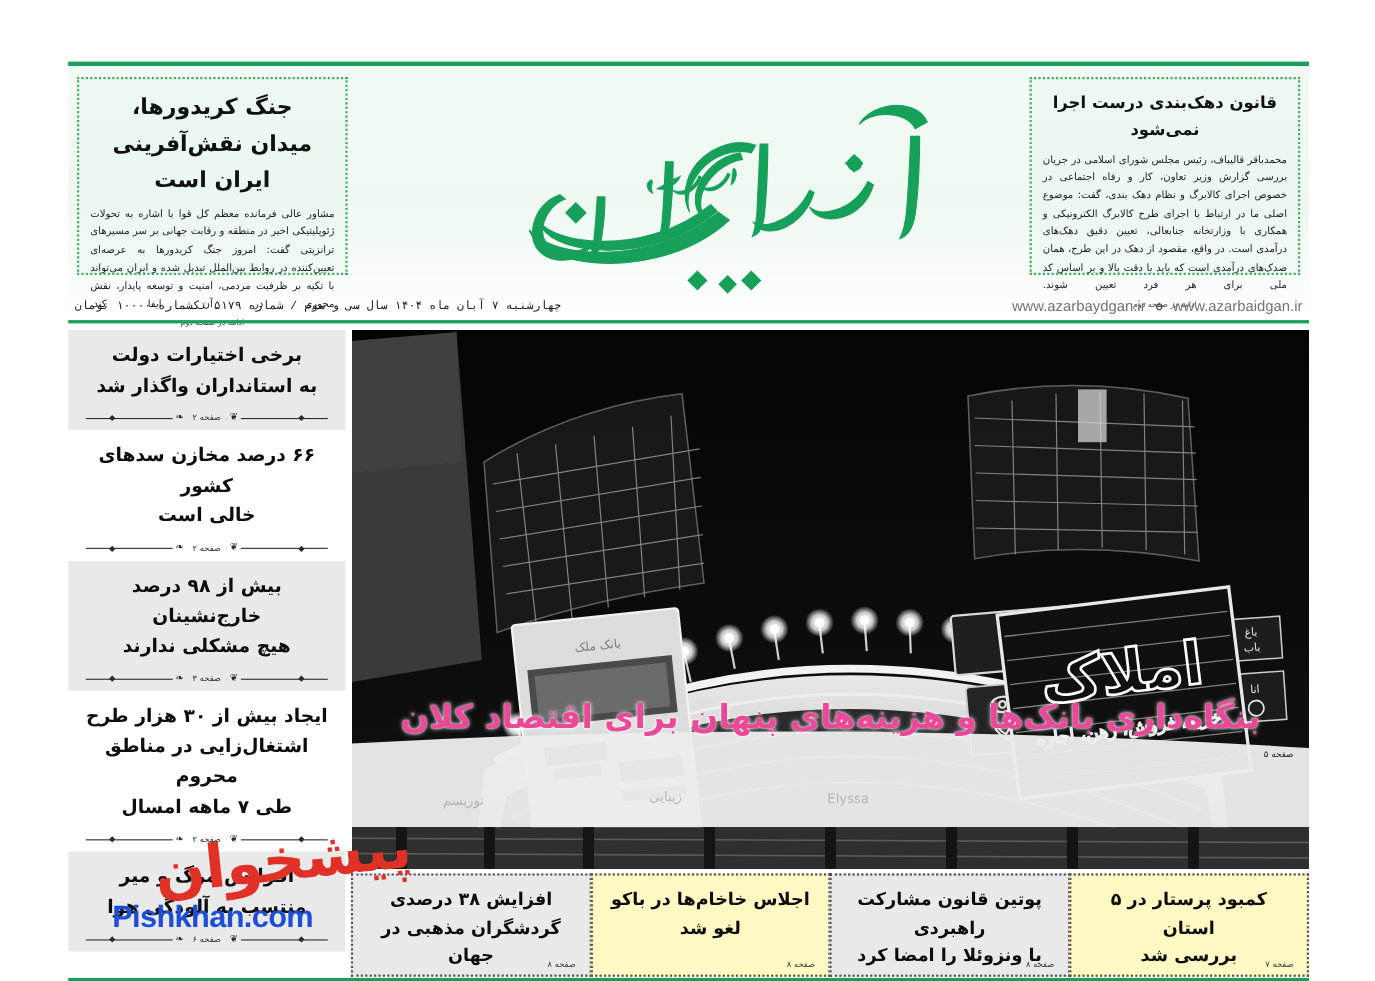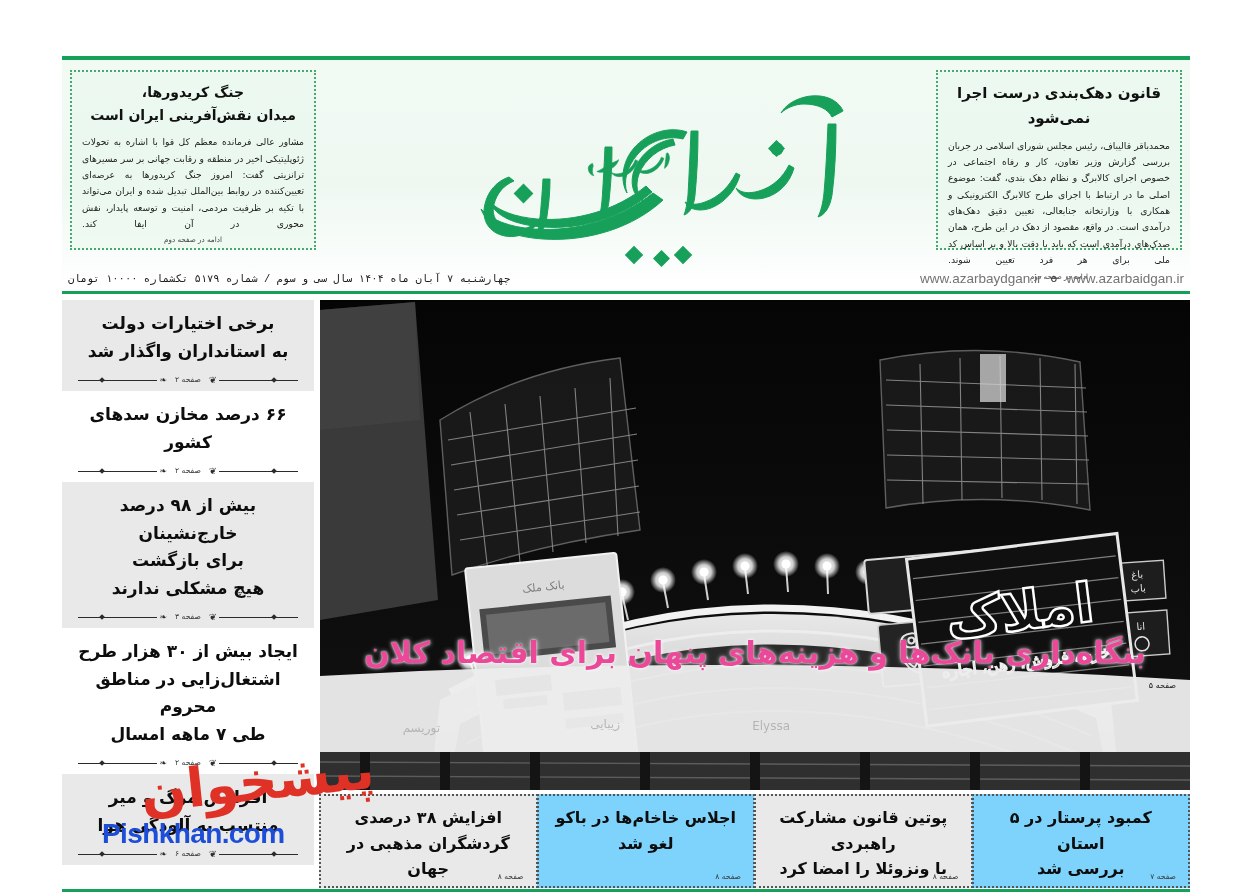--- a/index.html
+++ b/index.html
@@ -46,21 +46,21 @@
     border: 2px dotted #4aa86e;
     background: rgba(232,247,237,0.55);
     padding: 9px 10px 6px 10px;
     text-align: center;
   }
   .teaser.left  { left: 8px; }
   .teaser.right { right: 8px; }
 
   .teaser-title {
     font-weight: bold;
-    font-size: 14px;
+    font-size: 20px;
     line-height: 1.65;
     color: #111111;
     direction: rtl;
     margin-bottom: 7px;
   }
   .teaser-title.one-line { font-size: 15px; }
 
   .teaser-body {
     font-size: 9.2px;
     line-height: 1.78;
@@ -264,21 +264,21 @@
     gap: 0;
   }
   .bottom-box {
     flex: 1 1 0;
     border: 2px dotted #555555;
     margin-left: -1px;
     padding: 9px 12px 4px 12px;
     text-align: center;
     direction: rtl;
     position: relative;
-    background: #7dd3fc;
+    background: #fef9c3;
   }
   .bottom-box.tinted { background: #e9e9e9; }
   .bottom-head {
     font-weight: bold;
     font-size: 16px;
     line-height: 1.6;
     color: #0d0d0d;
   }
   .bottom-page {
     position: absolute;
@@ -421,33 +421,33 @@
           <div class="rule"></div>
           <span class="ornament lbl-bg-tint">❦</span>
           <span class="lbl lbl-bg-tint">صفحه ۲</span>
           <span class="ornament lbl-bg-tint">❧</span>
         </div>
       </div>
 
       <div class="side-item">
         <div class="side-head">
           <div>۶۶ درصد مخازن سدهای کشور</div>
+          <div>خالی است</div>
         </div>
         <div class="pageref">
           <div class="rule"></div>
           <span class="ornament lbl-bg-white">❦</span>
           <span class="lbl lbl-bg-white">صفحه ۲</span>
           <span class="ornament lbl-bg-white">❧</span>
         </div>
       </div>
 
       <div class="side-item tinted">
         <div class="side-head">
           <div>بیش از ۹۸ درصد خارج‌نشینان</div>
-          <div>برای بازگشت</div>
           <div>هیچ مشکلی ندارند</div>
         </div>
         <div class="pageref">
           <div class="rule"></div>
           <span class="ornament lbl-bg-tint">❦</span>
           <span class="lbl lbl-bg-tint">صفحه ۳</span>
           <span class="ornament lbl-bg-tint">❧</span>
         </div>
       </div>
 

